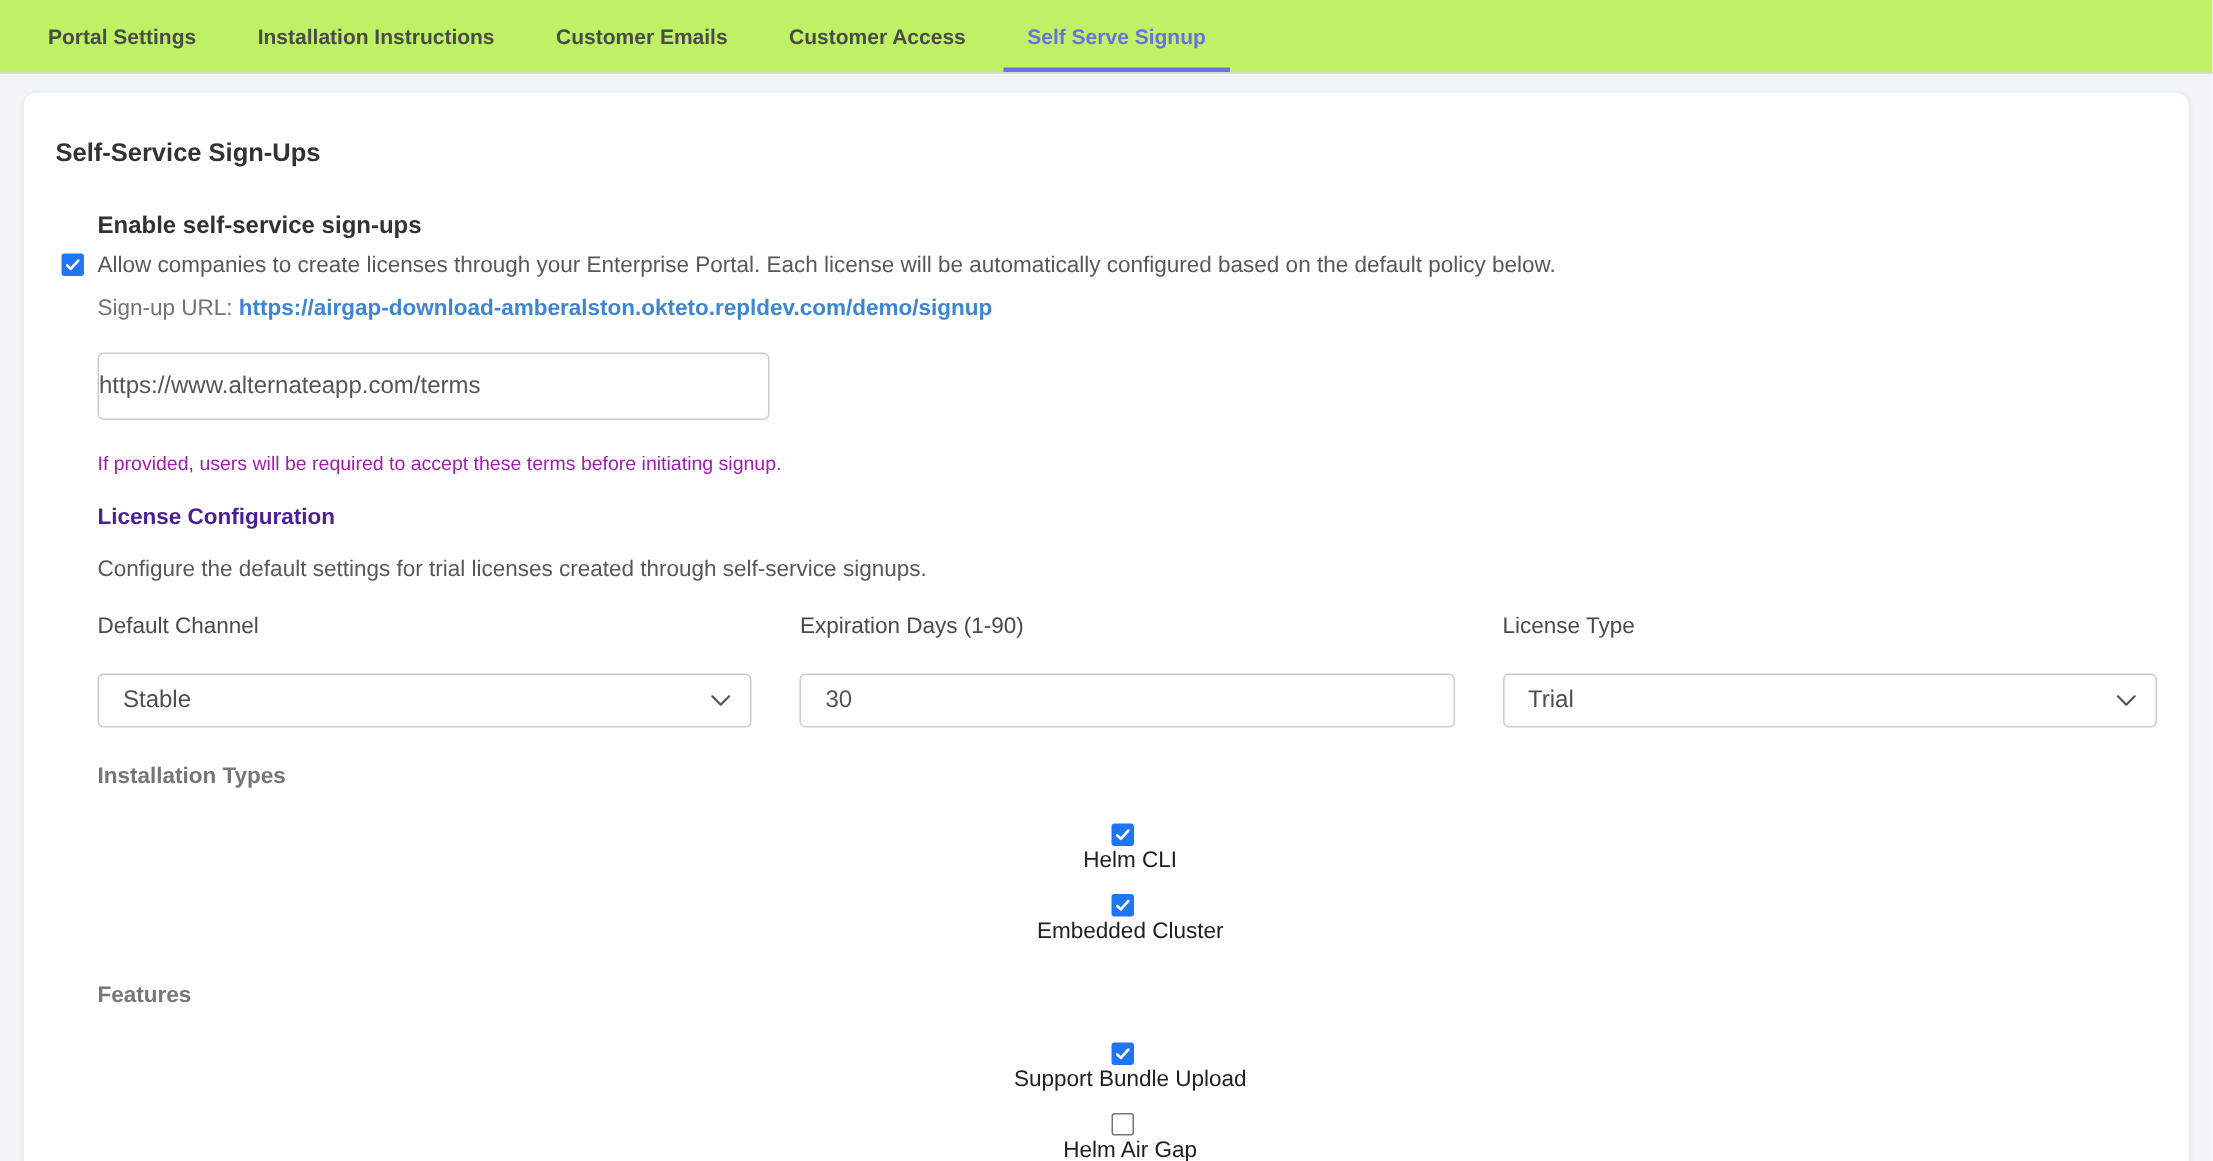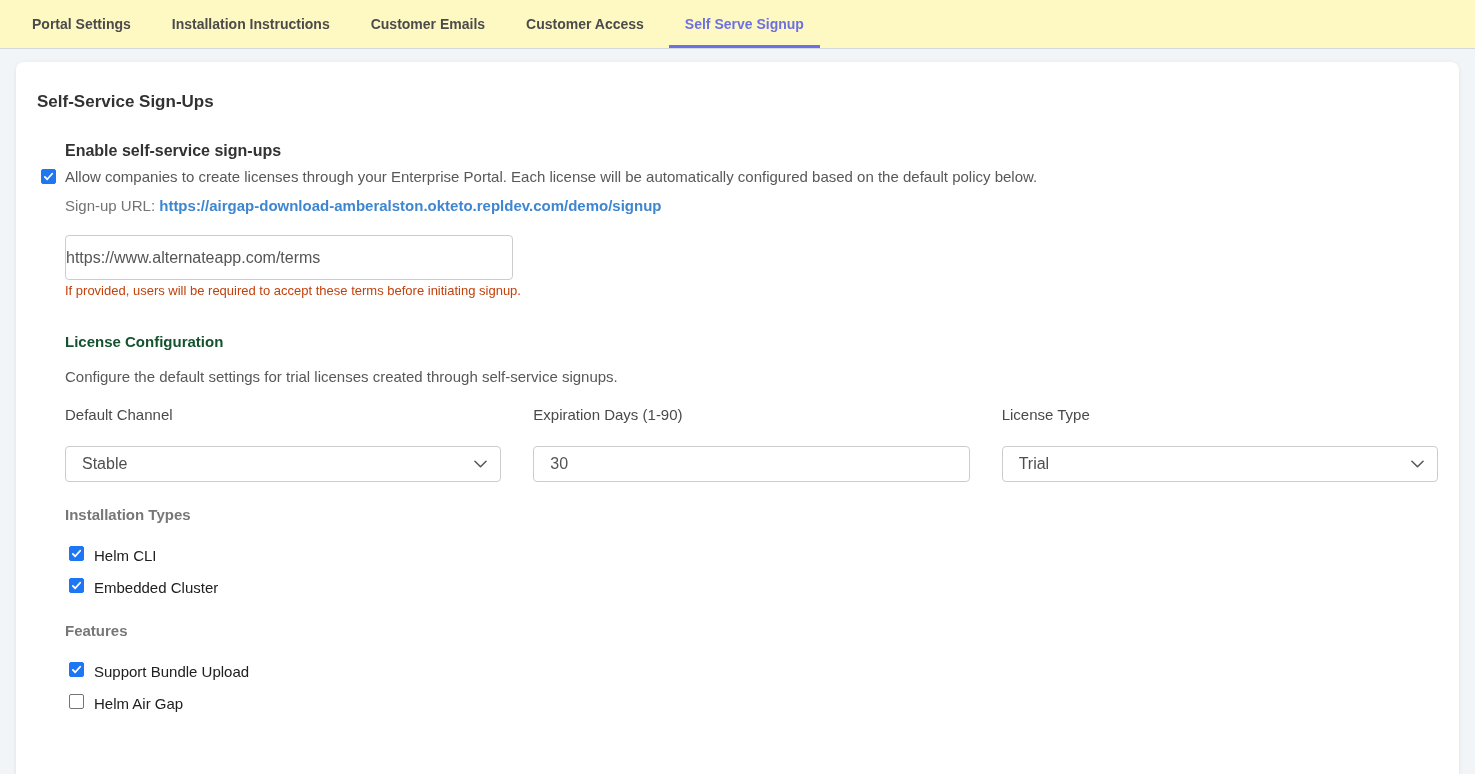--- a/index.html
+++ b/index.html
@@ -6,21 +6,21 @@
   html, body { width: 1475px; height: 774px; overflow: hidden; }
   body {
     font-family: "Liberation Sans", "DejaVu Sans", sans-serif;
     background: #f2f5f7;
     color: #333;
   }
 
   
   .tabbar {
     height: 49px;
-    background: #fef9c3;
+    background: #bef264;
     border-bottom: 1px solid #d5d8da;
     display: flex;
     align-items: stretch;
     padding-left: 16px;
   }
   .tab {
     display: flex;
     align-items: center;
     padding: 0 16px;
     margin-right: 9px;
@@ -101,31 +101,31 @@
     border: 1px solid #cccccc;
     border-radius: 4px;
     padding: 0 0;
     font-family: "Liberation Sans", "DejaVu Sans", sans-serif;
     font-size: 16px;
     color: #555555;
     background: #fff;
     outline: none;
   }
   .helper-text {
-    margin-top: 2px;
+    margin-top: 20px;
     font-size: 13px;
-    color: #c2410c;
+    color: #a21caf;
     line-height: 17px;
   }
 
   .sub-heading {
-    margin-top: 33px;
-    font-size: 15px;
-    font-weight: 600;
-    color: #14532d;
+    margin-top: 18px;
+    font-size: 15px;
+    font-weight: 600;
+    color: #4c1d95;
     line-height: 20px;
   }
   .sub-desc { margin-top: 15px; }
 
   
   .grid3 {
     margin-top: 18px;
     display: grid;
     grid-template-columns: repeat(3, 1fr);
     column-gap: 32px;
@@ -171,22 +171,23 @@
   .group-label {
     margin-top: 23px;
     font-size: 15px;
     font-weight: 600;
     color: #777777;
     line-height: 20px;
   }
   .cb-row {
     margin-top: 12px;
     display: flex;
-    align-items: flex-start;
+    align-items: center;
     margin-left: 4px;
+    flex-direction: column;
   }
   .cb-row.first { margin-top: 21px; }
   .cb-row .cb { margin-right: 10px; }
   .cb-label { font-size: 15px; color: #202020; line-height: 20px; cursor: default; }
 
   
   .cb {
     width: 15px;
     height: 15px;
     flex: 0 0 15px;

